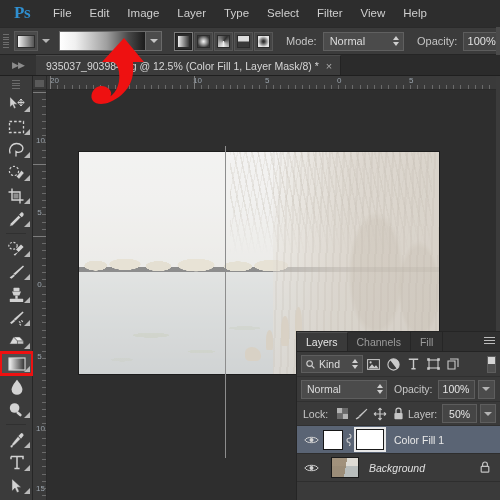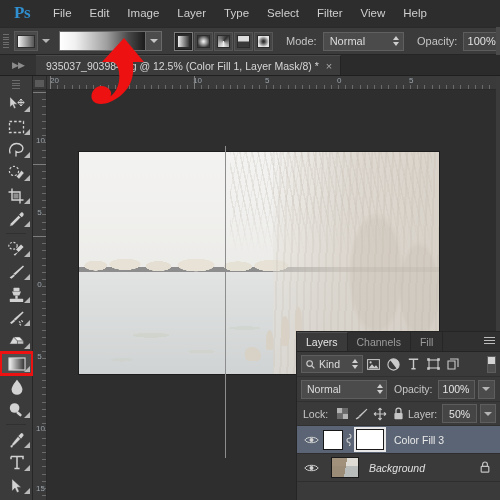--- a/index.html
+++ b/index.html
@@ -868,21 +868,21 @@
             <circle cx="7.5" cy="5" r="2" fill="#d4d4d4"></circle>
           </svg>
       </span>
       <span class="thumb-solid"></span>
       <span class="link-ic">
         <svg width="8" height="13" viewBox="0 0 8 13">
             <path d="M4 1.2 a2 2 0 0 1 0 4 a2 2 0 0 0 0 4 a2 2 0 0 1 0 3.6" fill="none" stroke="#cfcfcf" stroke-width="1.1"></path>
           </svg>
       </span>
       <span class="mask-thumb"></span>
-      <span class="layer-name">Color Fill 3</span>
+      <span class="layer-name">Color Fill 1</span>
     </div>
 
     <div class="layer-row">
       <span class="eye-cell">
         <svg width="15" height="10" viewBox="0 0 15 10">
             <path d="M.8 5 C3 1.4 12 1.4 14.2 5 C12 8.6 3 8.6 .8 5 Z" fill="none" stroke="#d4d4d4" stroke-width="1"></path>
             <circle cx="7.5" cy="5" r="2" fill="#d4d4d4"></circle>
           </svg>
       </span>
       <span class="thumb-photo"></span>

